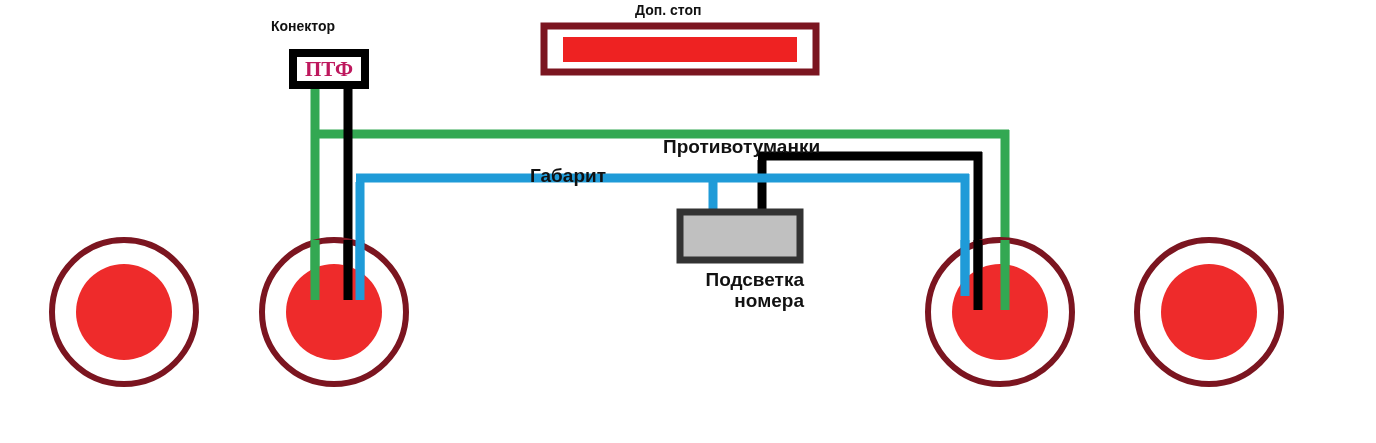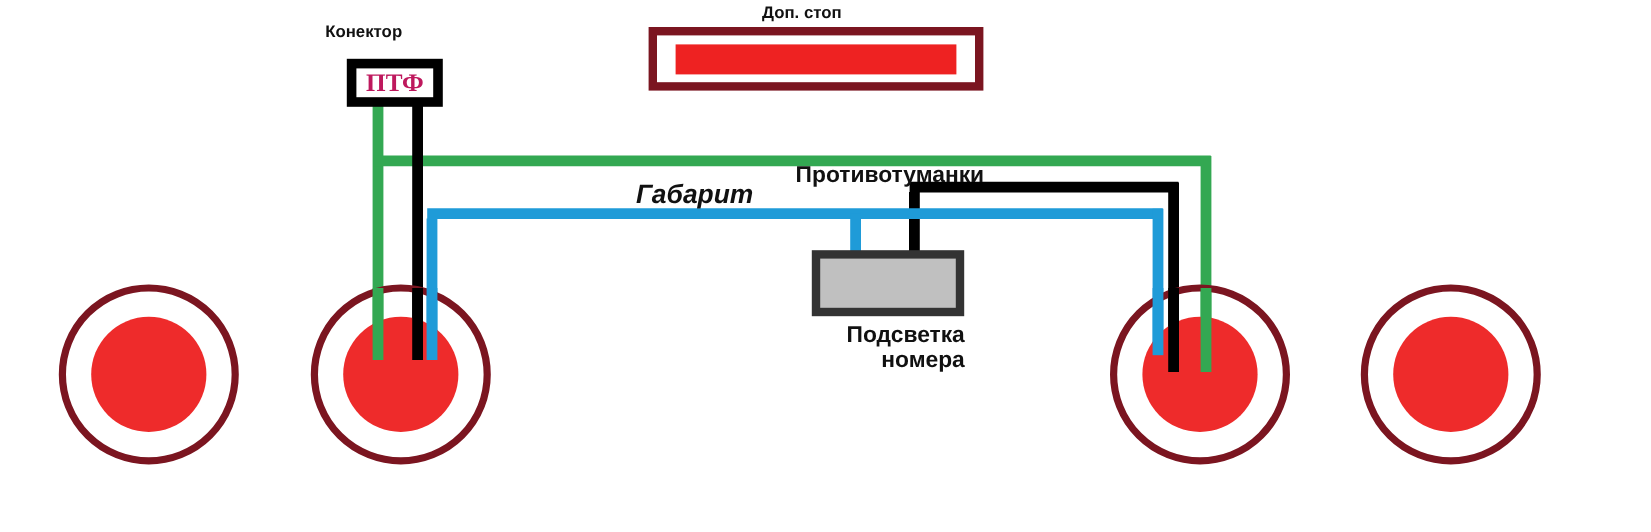--- a/index.html
+++ b/index.html
@@ -31,21 +31,21 @@
     position: absolute;
     font-family: "Liberation Sans", sans-serif;
     font-weight: bold;
     color: #111111;
     white-space: nowrap;
     line-height: 1.12;
   }
   .lbl-connector { font-size: 14px; left: 271px; top: 19px; }
   .lbl-stop      { font-size: 14px; left: 635px; top: 3px; }
   .lbl-fog       { font-size: 19px; left: 663px; top: 112px; margin-top: 24px; }
-  .lbl-gab       { font-size: 22px; left: 530px; top: 150px; font-style: italic; }
+  .lbl-gab       { font-size: 19px; left: 530px; top: 165px; }
   .lbl-plate     { font-size: 19px; left: 676px; top: 269px; text-align: right; width: 128px; }
   .lbl-ptf {
     position: absolute;
     left: 293px; top: 53px;
     width: 72px; height: 32px;
     display: flex; align-items: center; justify-content: center;
     font-size: 21px; font-weight: bold; color: #be185d;
     font-family: Liberation Serif, serif;
   }
 </style>

